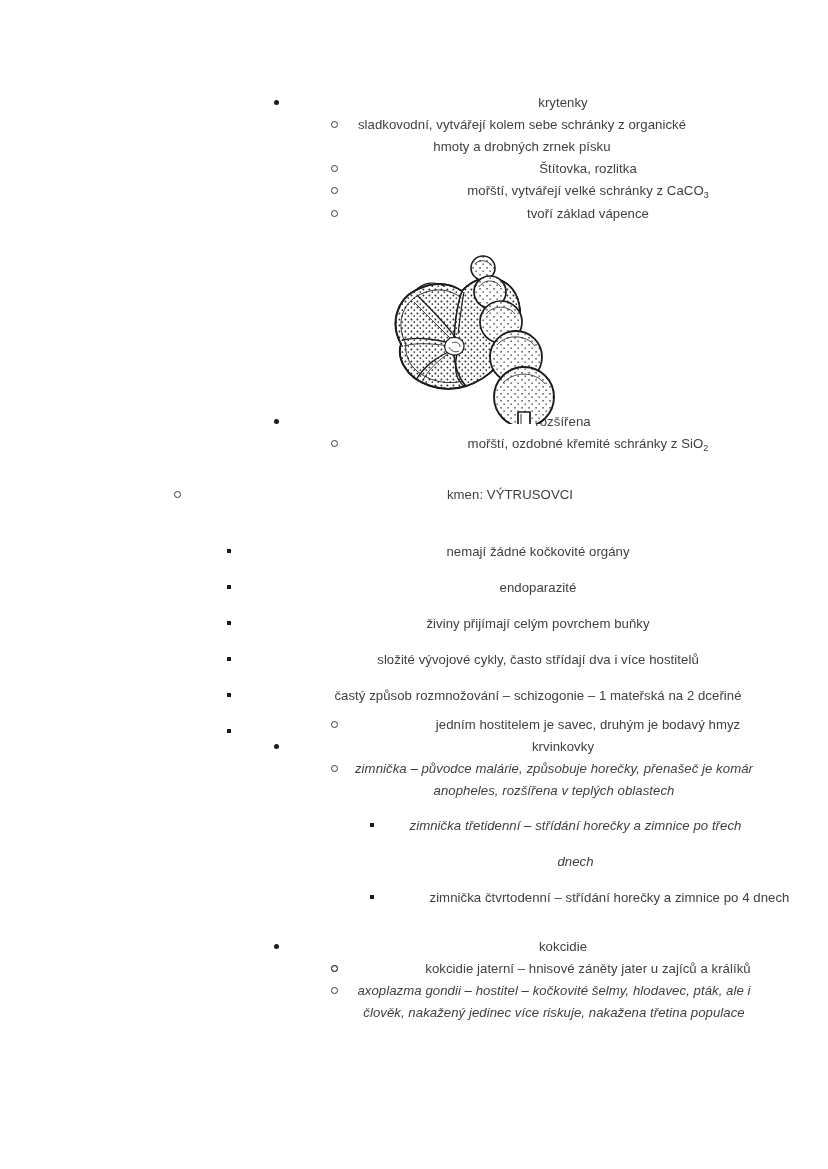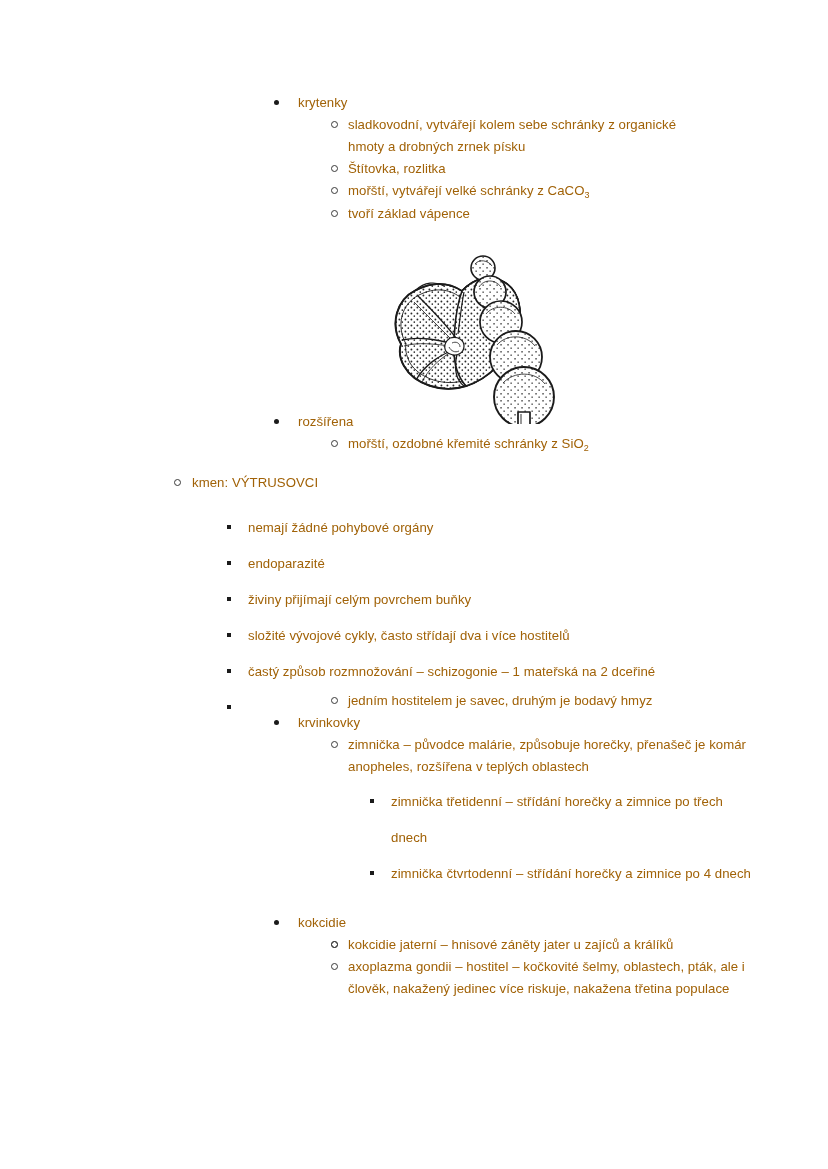--- a/index.html
+++ b/index.html
@@ -30,22 +30,23 @@
     top: 92px;
     width: 828px;
   }
 
   
   .row {
     position: relative;
     display: block;
     font-size: 13.2px;
     line-height: 22px;
-    color: #a16207;
+    color: #404040;
     letter-spacing: 0.05px;
+    text-align: center;
   }
   .row .bullet {
     position: absolute;
     top: 0;
     width: 16px;
     text-align: left;
     line-height: 22px;
     font-size: 13.2px;
     color: #1b1b1b;
   }
@@ -69,21 +70,21 @@
   
   .lvl4 { padding-left: 348px; }
   .lvl4 > .bullet { left: 331px; }
 
   
   .lvl5 { padding-left: 391px; }
   .lvl5 > .bullet { left: 370px; }
 
   
   .w-narrow { padding-right: 132px; }
-  .w-mid    { padding-right: 68px;  }
+  .w-mid    { padding-right: 68px; font-style: italic;  }
   .w-wide   {  }
 
   
   .disc {
     display: inline-block;
     width: 5px; height: 5px;
     border-radius: 50%;
     background: #1b1b1b;
     vertical-align: middle;
     margin-top: -3px;
@@ -97,21 +98,21 @@
     vertical-align: middle;
     margin-top: -3px;
   }
   .sq {
     display: inline-block;
     width: 4px; height: 4px;
     background: #1b1b1b;
     vertical-align: middle;
     margin-top: -3px;
   }
-  .gap-md { margin-top: 16px; }
+  .gap-md { margin-top: 28px; }
 
   .loose { line-height: 36px; }
 
   sub {
     font-size: 9px;
     vertical-align: baseline;
     position: relative;
     top: 3px;
   }
 
@@ -170,21 +171,21 @@
       <span class="txt"><span>mořští, ozdobné křemité schránky z SiO</span><sub>2</sub></span>
     </div>
 
     <div class="row lvl1 gap-md">
       <span class="bullet"><span class="circ"></span></span>
       <span class="txt">kmen: VÝTRUSOVCI</span>
     </div>
 
     <div class="row lvl2 loose gap-md">
       <span class="bullet" style="line-height:36px"><span class="sq"></span></span>
-      <span class="txt">nemají žádné pohybové orgány</span>
+      <span class="txt">nemají žádné kočkovité orgány</span>
     </div>
     <div class="row lvl2 loose">
       <span class="bullet" style="line-height:36px"><span class="sq"></span></span>
       <span class="txt">endoparazité</span>
     </div>
     <div class="row lvl2 loose">
       <span class="bullet" style="line-height:36px"><span class="sq"></span></span>
       <span class="txt">živiny přijímají celým povrchem buňky</span>
     </div>
     <div class="row lvl2 loose">
@@ -227,21 +228,21 @@
     </div>
     <div class="row lvl4">
       <span class="bullet"><span class="circ"></span></span>
     </div>
     <div class="row lvl4">
       <span class="bullet"><span class="circ"></span></span>
       <span class="txt">kokcidie jaterní – hnisové záněty jater u zajíců a králíků</span>
     </div>
     <div class="row lvl4 w-mid">
       <span class="bullet"><span class="circ"></span></span>
-      <span class="txt">axoplazma gondii – hostitel – kočkovité šelmy, oblastech, pták, ale i člověk, nakažený jedinec více riskuje, nakažena třetina populace</span>
+      <span class="txt">axoplazma gondii – hostitel – kočkovité šelmy, hlodavec, pták, ale i člověk, nakažený jedinec více riskuje, nakažena třetina populace</span>
     </div>
 
   </div>
 
   <div class="figure">
     <svg width="244" height="172" viewBox="0 0 244 172" xmlns="http://www.w3.org/2000/svg">
       <defs>
         <pattern id="stip" width="6" height="6" patternUnits="userSpaceOnUse">
           <rect width="6" height="6" fill="#ffffff"></rect>
           <circle cx="1.4" cy="1.5" r="0.95" fill="#2a2a2a"></circle>

